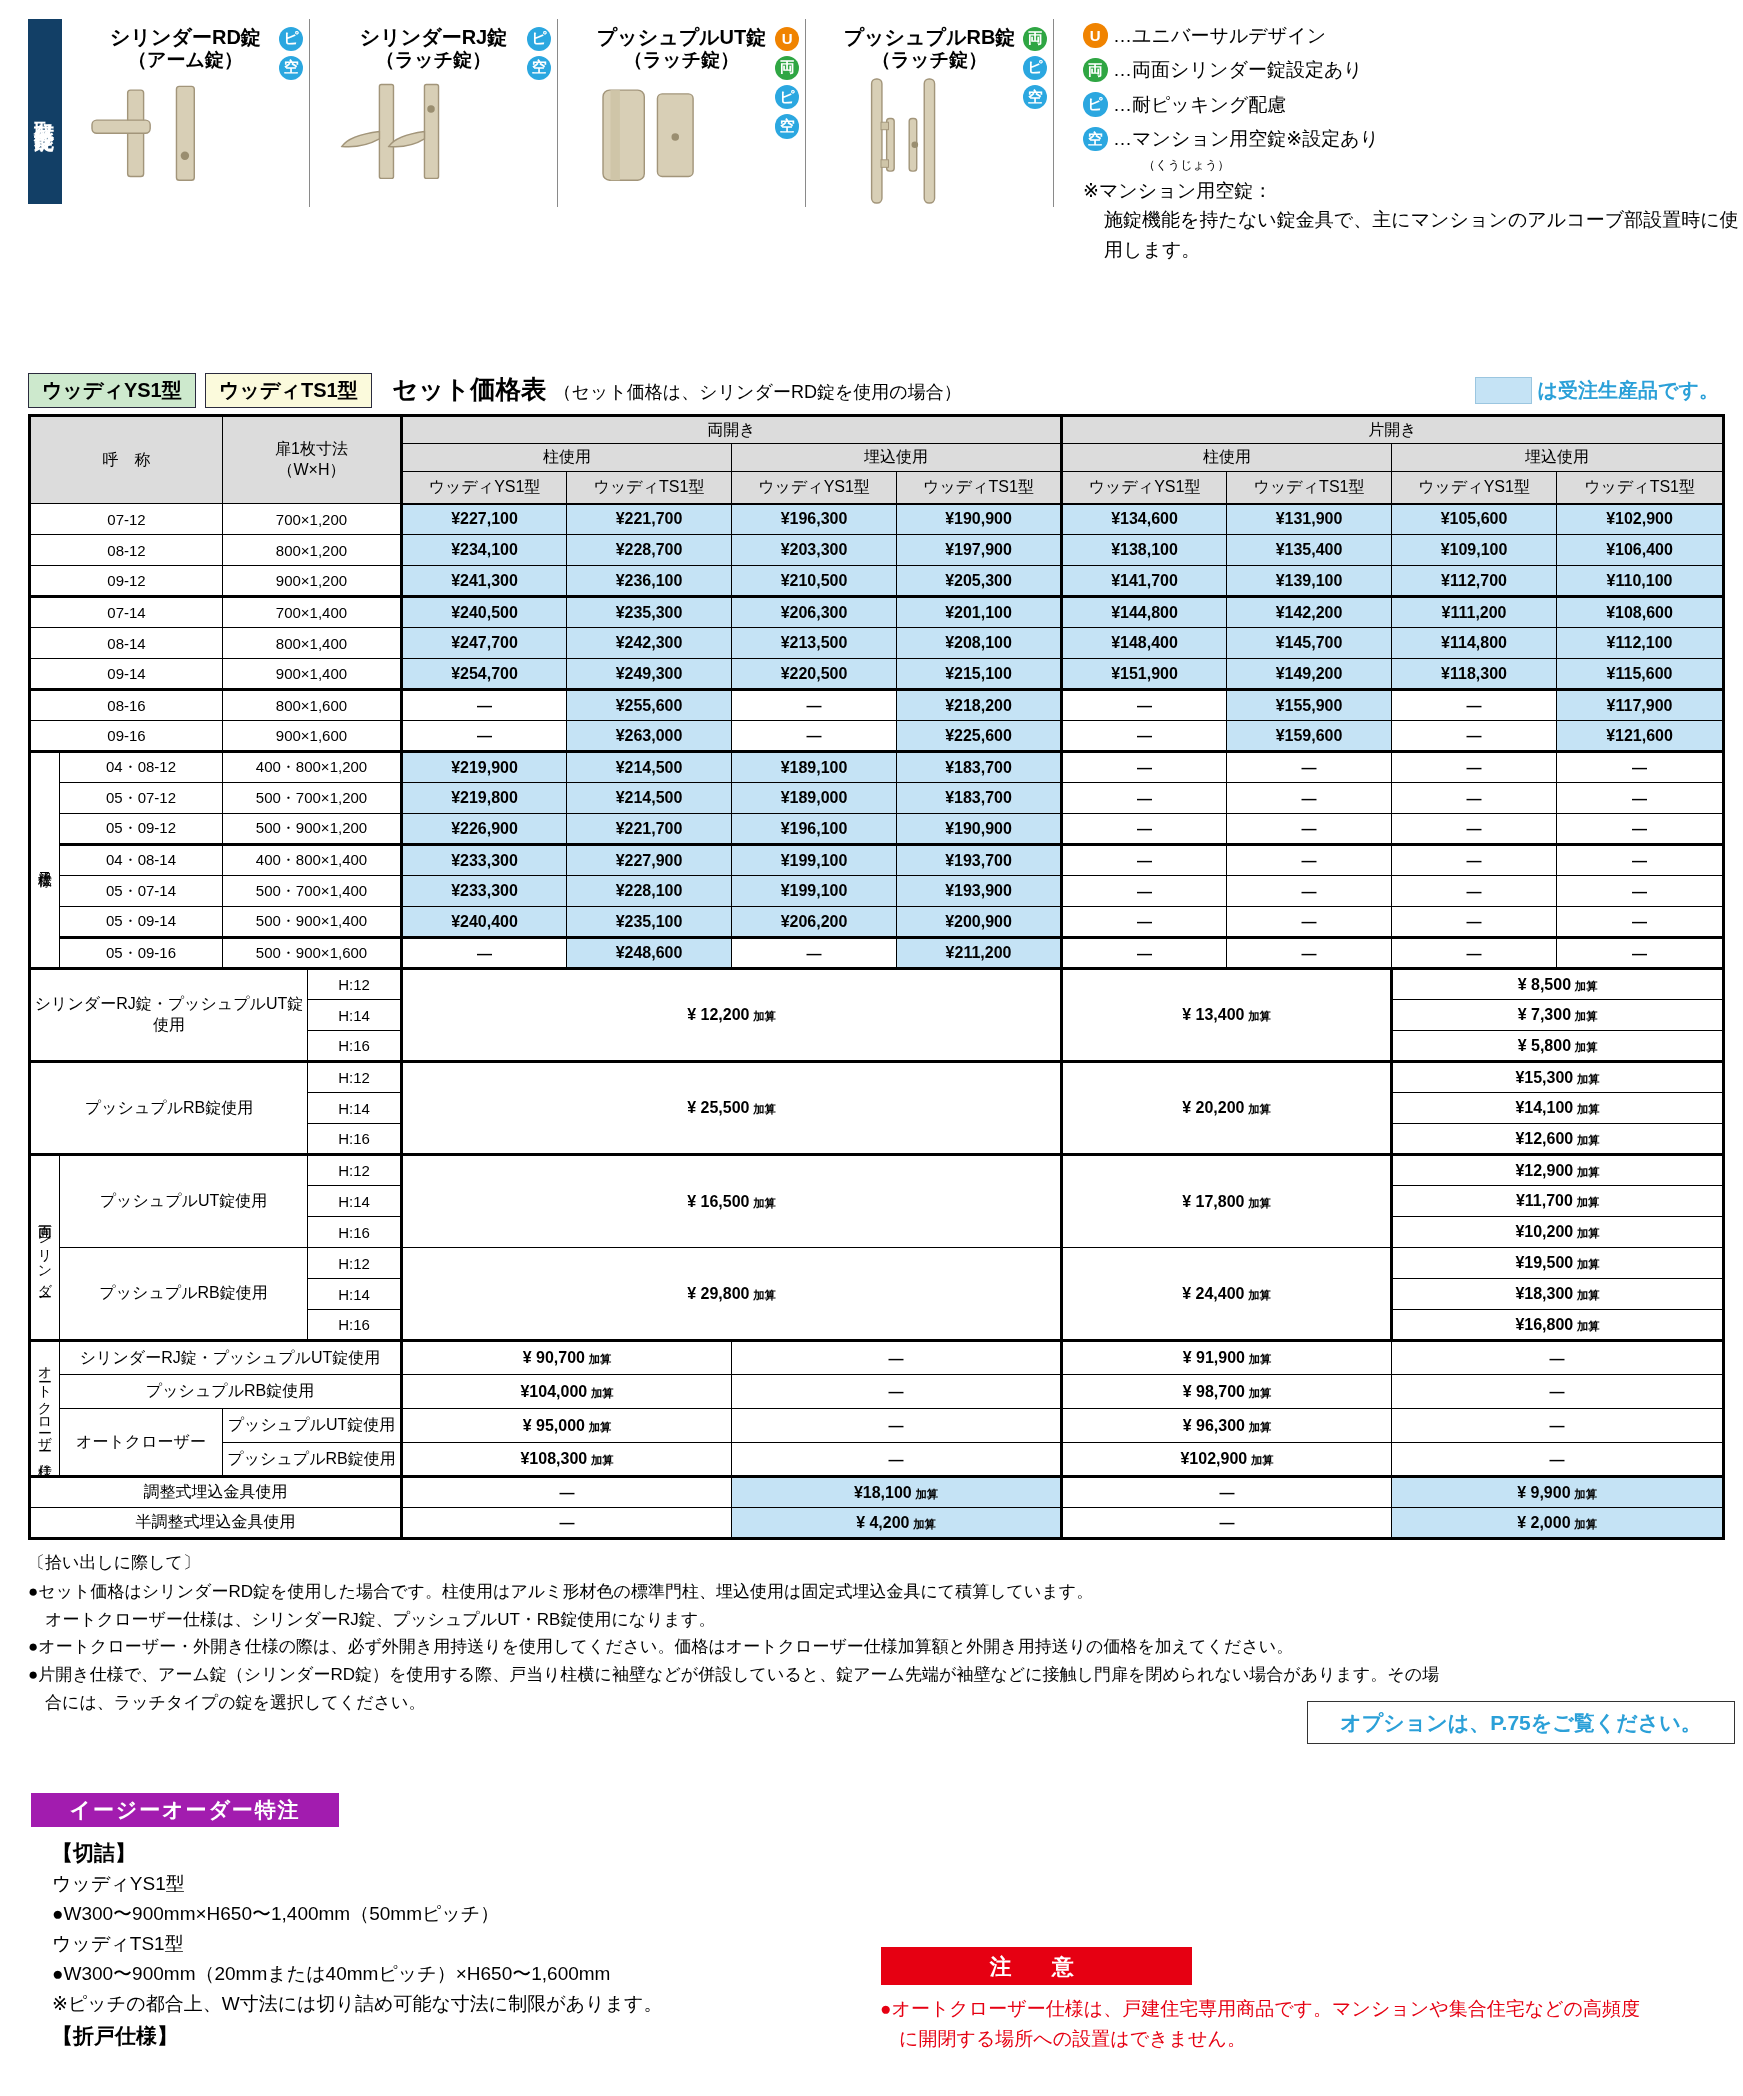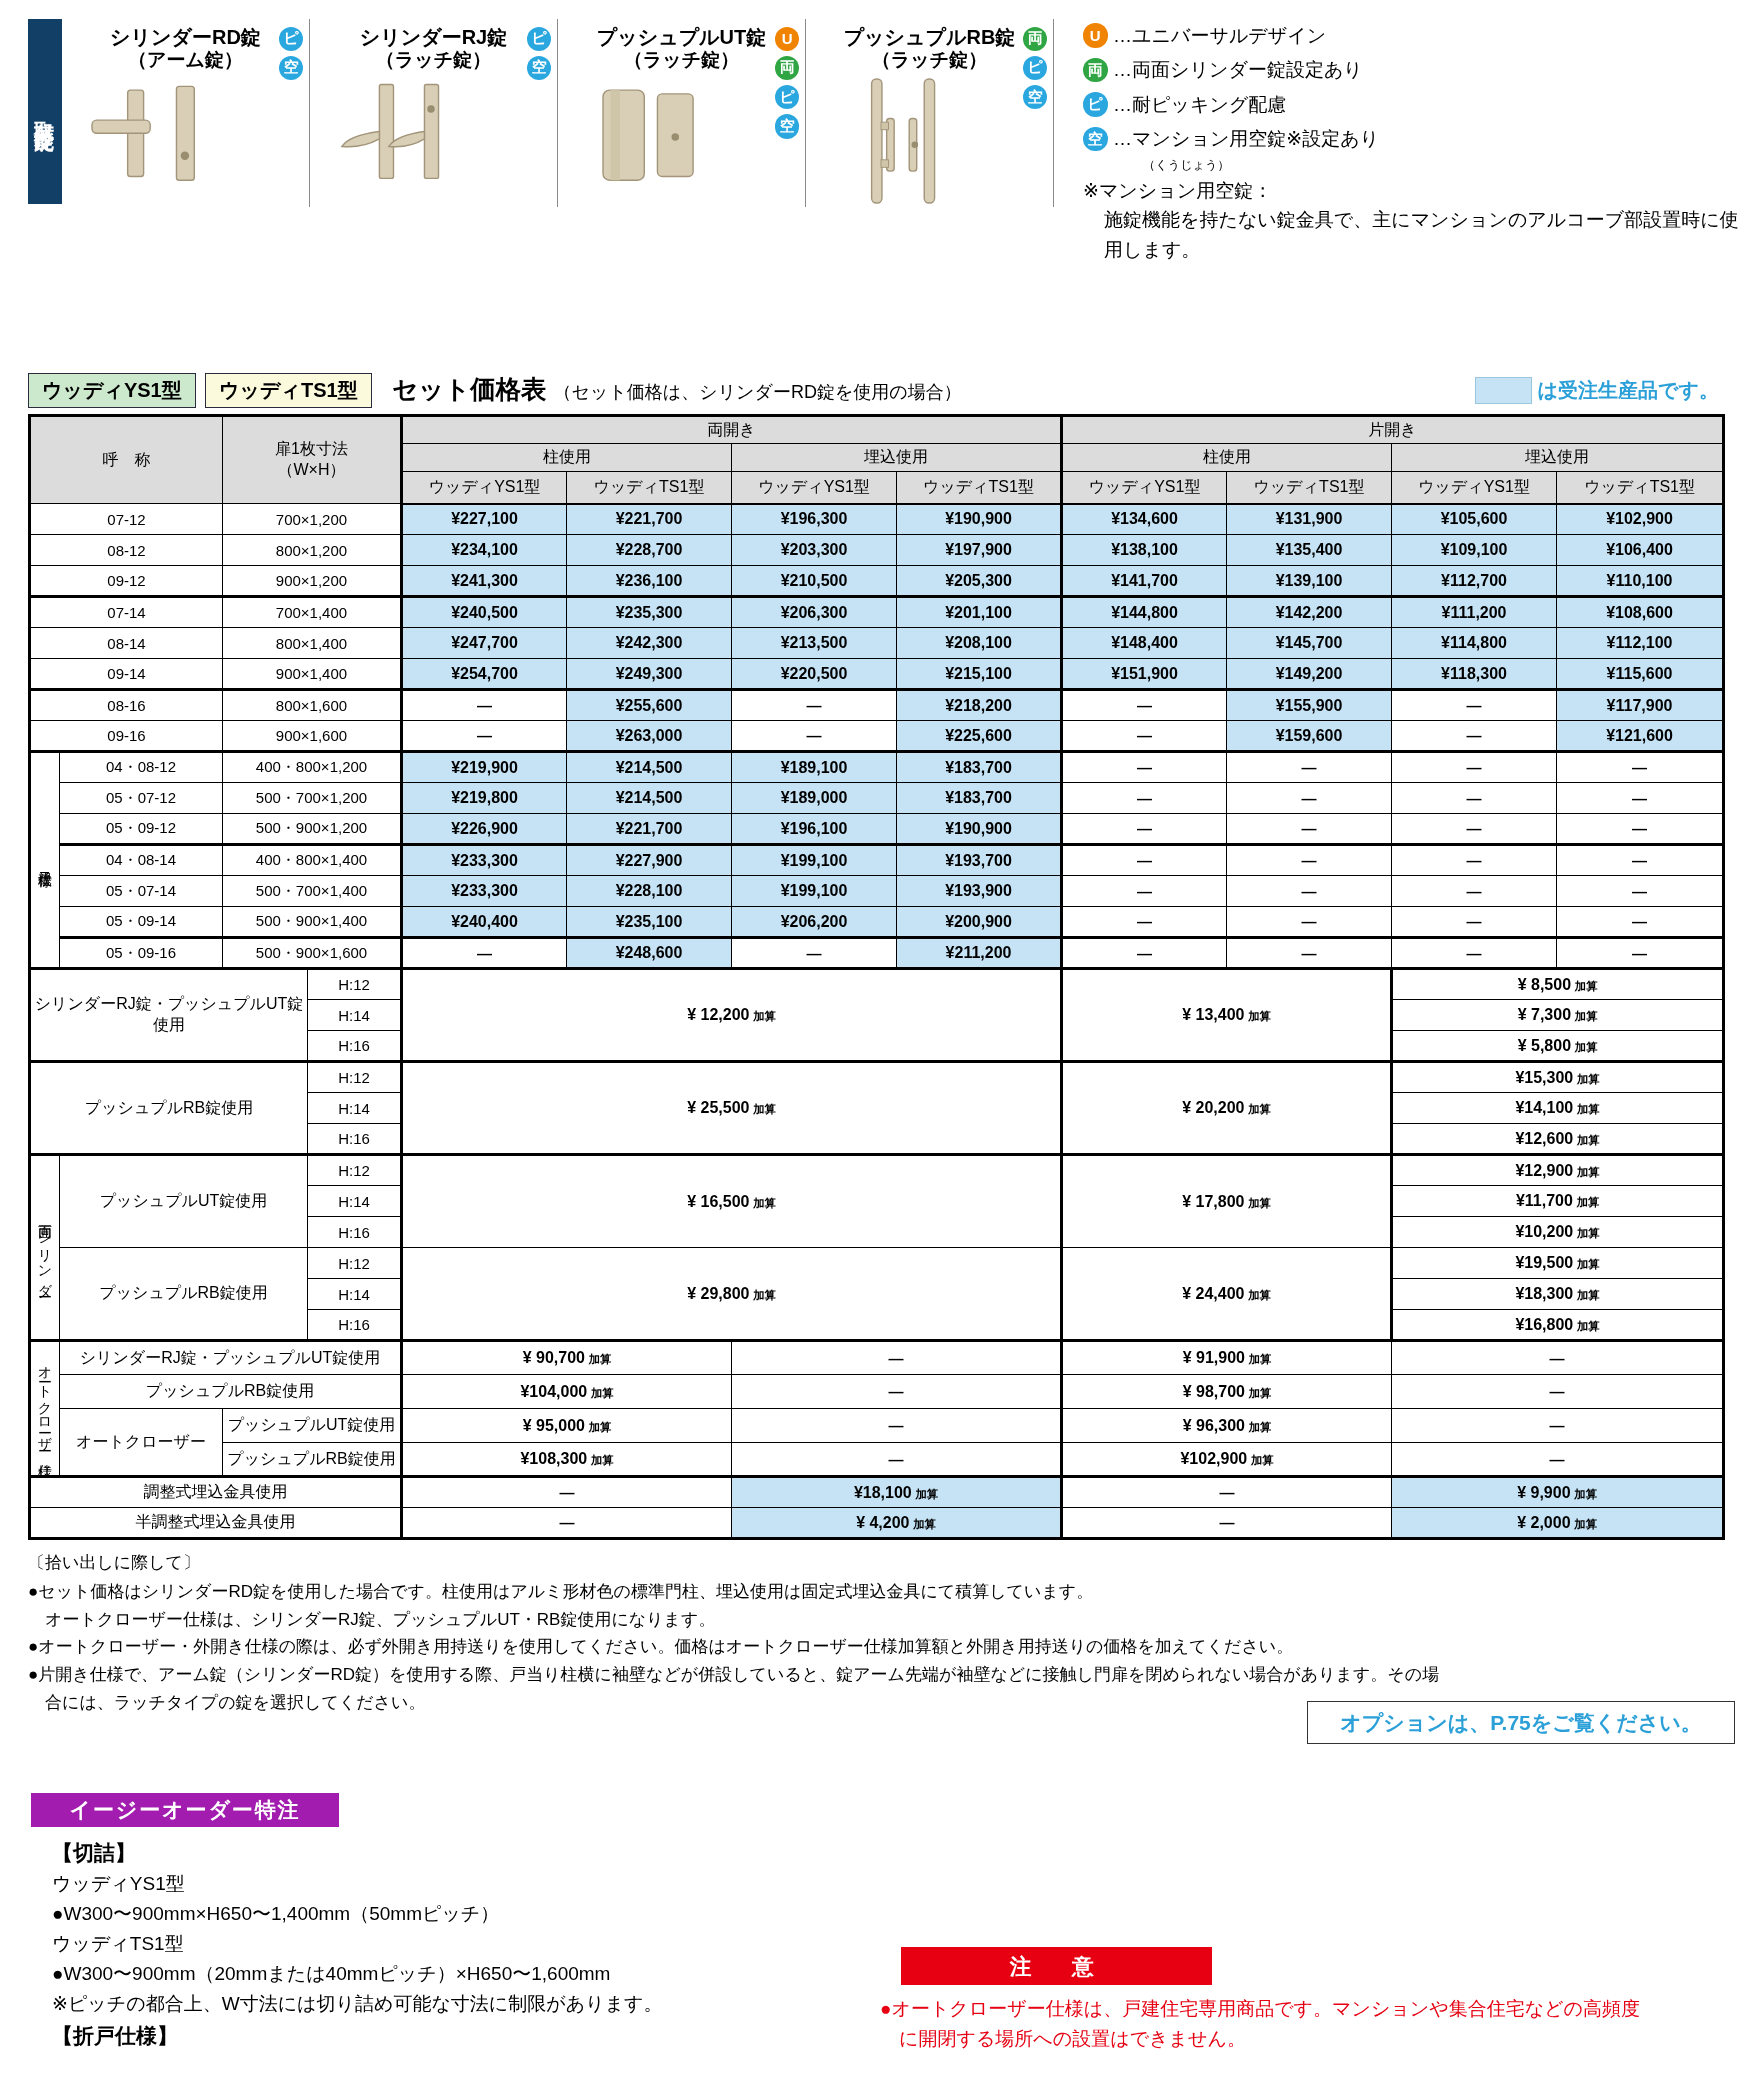--- a/index.html
+++ b/index.html
@@ -73,21 +73,21 @@
     color:#2ba0d8;font-weight:bold;font-size:21px;text-align:center;padding:6.6px 0;}
 
   
   .ezbar{position:absolute;left:31px;top:1793px;width:308px;height:34px;background:#a21caf;color:#fff;
     font-weight:bold;font-size:21px;display:flex;align-items:center;justify-content:center;letter-spacing:1.9px;}
   .ezbody{position:absolute;left:52px;top:1836px;width:847px;font-size:19px;line-height:1.58;}
   .ezbody .hd{font-weight:bold;font-size:21px;}
 
   
   .cauthead{position:absolute;left:881px;top:1947px;width:311px;height:38px;background:#e60012;color:#fff;
-    font-weight:bold;font-size:21.7px;display:flex;align-items:center;justify-content:center;letter-spacing:9.4px;margin-left:20px;}
+    font-weight:bold;font-size:21.7px;display:flex;align-items:center;justify-content:center;letter-spacing:9.4px;}
   .cautbody{position:absolute;left:880px;top:1994px;width:862px;color:#e60012;font-size:19px;line-height:1.6;}
 </style>
 </head>
 <body>
 
 <div id="page">
 
   <div class="sidebar">
     <span>取付可能錠</span>
   </div>

